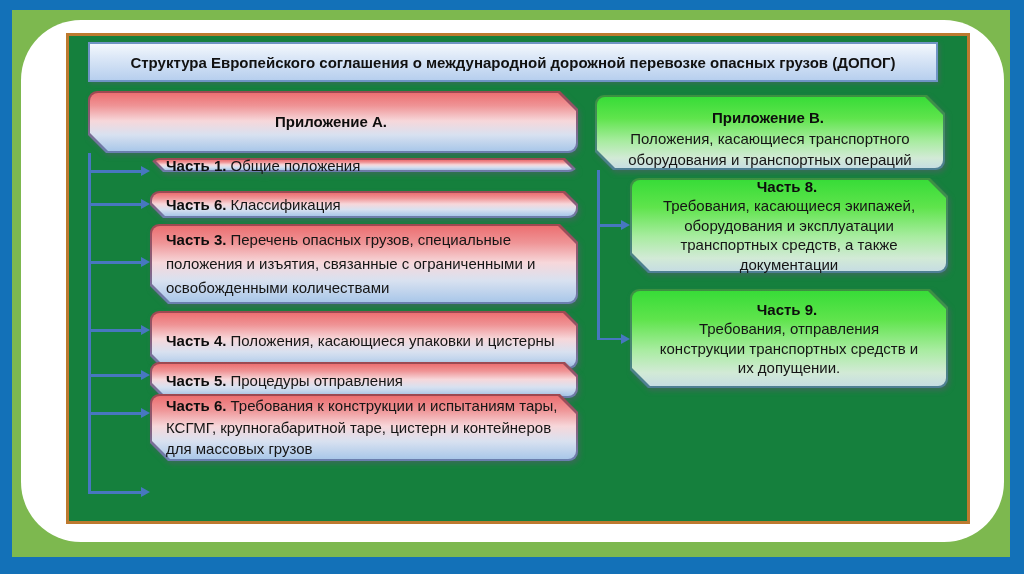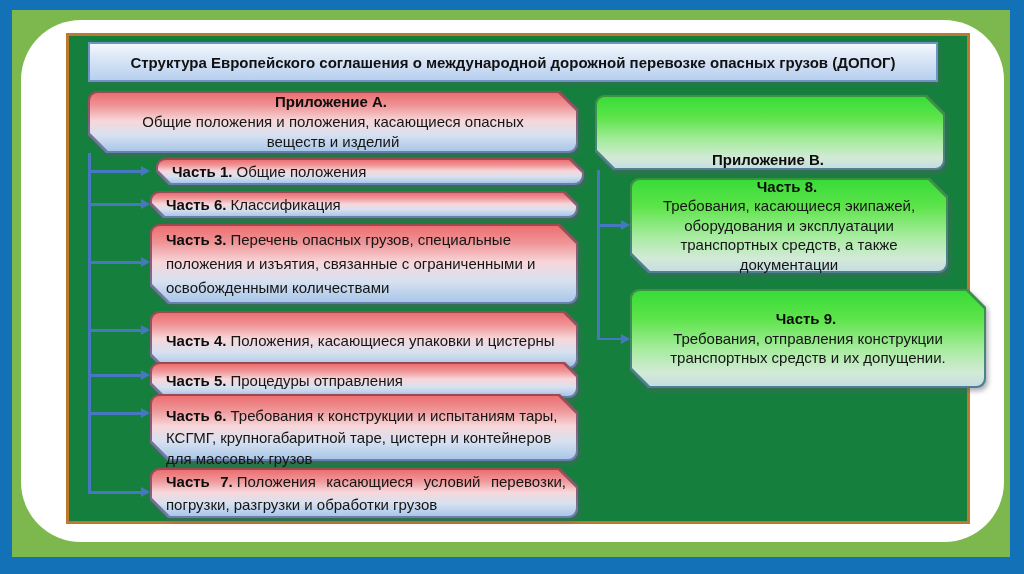--- a/index.html
+++ b/index.html
@@ -45,21 +45,21 @@
     font-size:15px;color:#151515;line-height:23px;
   }
   .txt.center{text-align:center;padding:0 28px;}
   .txt.left{padding:0 12px 0 16px;text-align:left;}
   .b{font-weight:700;margin-right:4px;color:#0d0d0d;}
   .annexA{line-height:20px;}
   .annexB{line-height:21px;padding:0 20px;justify-content:flex-end;}
   .p8{line-height:19.5px;padding:0 20px;}
   .p9{line-height:19.5px;padding:0 30px;}
   .lh24{line-height:24px;border-radius:11px;}
-  .lh21{line-height:21.5px;margin-top:10px;}
+  .lh21{line-height:21.5px;}
   .justify div{text-align:justify;}
   
   .vline{position:absolute;width:2.5px;background:#4777c0;}
   .hline{position:absolute;height:2.5px;background:#4777c0;}
   .harrow::after{
     content:"";position:absolute;right:-8px;top:50%;transform:translateY(-50%);
     border-left:9px solid #4777c0;border-top:5.5px solid transparent;border-bottom:5.5px solid transparent;
   }
 </style>
 </head>
@@ -72,25 +72,24 @@
   <div class="content">
 
     <div class="title-box">Структура Европейского соглашения о международной дорожной перевозке опасных грузов (ДОПОГ)</div>
 
     <div class="box big pink" style="left:19px;top:55px;width:490px;height:62px">
       <div class="shape">
           <div class="fill"></div>
         </div>
       <div class="txt center annexA">
         <div class="b">Приложение А.</div>
-        <div>Общие положения и положения, касающиеся опасных веществ и изделий</div>
       </div>
     </div>
 
-    <div class="box small pink" style="left:87px;top:122px;width:428px;height:27px">
+    <div class="box small pink" style="left:81px;top:122px;width:428px;height:14px">
       <div class="shape">
           <div class="fill"></div>
         </div>
       <div class="txt left">
           <div><span class="b">Часть 1.</span><span>Общие положения</span></div>
         </div>
     </div>
 
     <div class="box small pink" style="left:81px;top:155px;width:428px;height:27px">
       <div class="shape">
@@ -130,49 +129,42 @@
 
     <div class="box big pink" style="left:81px;top:358px;width:428px;height:67px">
       <div class="shape">
           <div class="fill"></div>
         </div>
       <div class="txt left lh21">
           <div><span class="b">Часть 6.</span><span>Требования к конструкции и испытаниям тары, КСГМГ, крупногабаритной таре, цистерн и контейнеров для массовых грузов</span></div>
         </div>
     </div>
 
-    <div class="box big pink" style="left:81px;top:432px;width:428px;height:50px">
-      <div class="shape">
-          <div class="fill"></div>
-        </div>
-      <div class="txt left justify">
-          <div><span class="b">Часть 7.</span><span>Положения касающиеся условий перевозки, погрузки, разгрузки и обработки грузов</span></div>
-        </div>
-    </div>
 
     <div class="box big greenbx" style="left:526px;top:59px;width:350px;height:75px">
       <div class="shape">
           <div class="fill"></div>
         </div>
       <div class="txt center annexB">
         <div class="b">Приложение В.</div>
+        <div>Положения, касающиеся транспортного оборудования и транспортных операций</div>
       </div>
     </div>
 
     <div class="box big greenbx" style="left:561px;top:142px;width:318px;height:95px">
       <div class="shape">
           <div class="fill"></div>
         </div>
       <div class="txt center p8">
         <div class="b">Часть 8.</div>
         <div>Требования, касающиеся экипажей, оборудования и эксплуатации транспортных средств, а также документации</div>
       </div>
     </div>
 
-    <div class="box big greenbx" style="left:561px;top:253px;width:356px;height:99px">
+    <div class="box big greenbx" style="left:561px;top:253px;width:318px;height:99px">
       <div class="shape">
           <div class="fill"></div>
         </div>
       <div class="txt center p9">
         <div class="b">Часть 9.</div>
         <div>Требования, отправления конструкции транспортных средств и их допущении.</div>
       </div>
     </div>
 
     <div class="vline" style="left:19px;top:117px;height:341px"></div>

